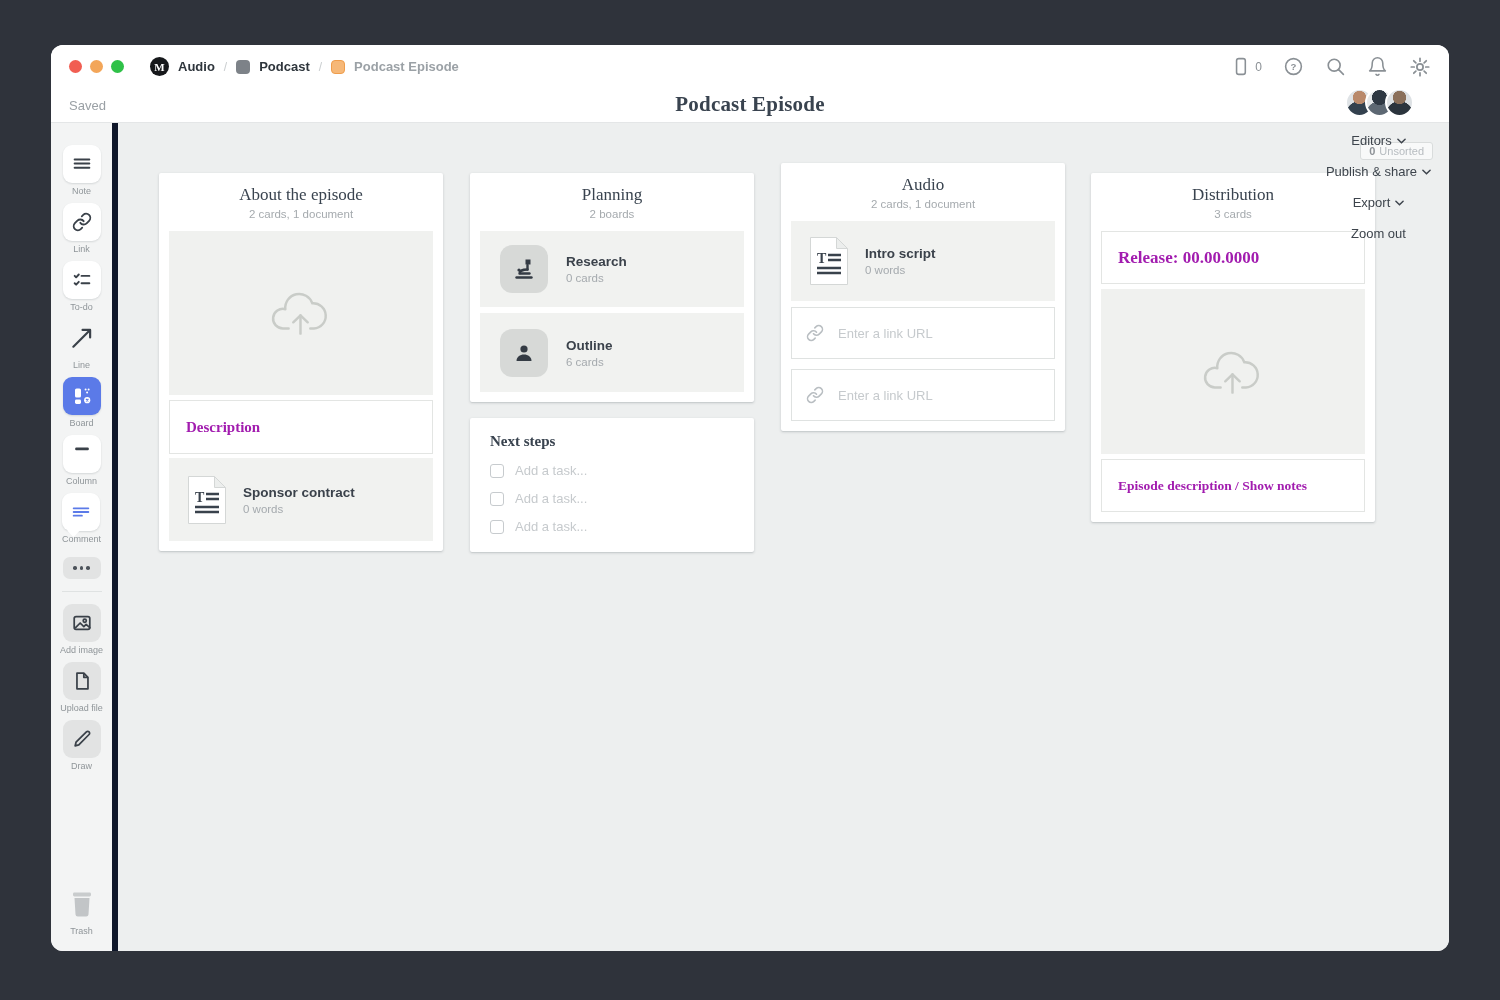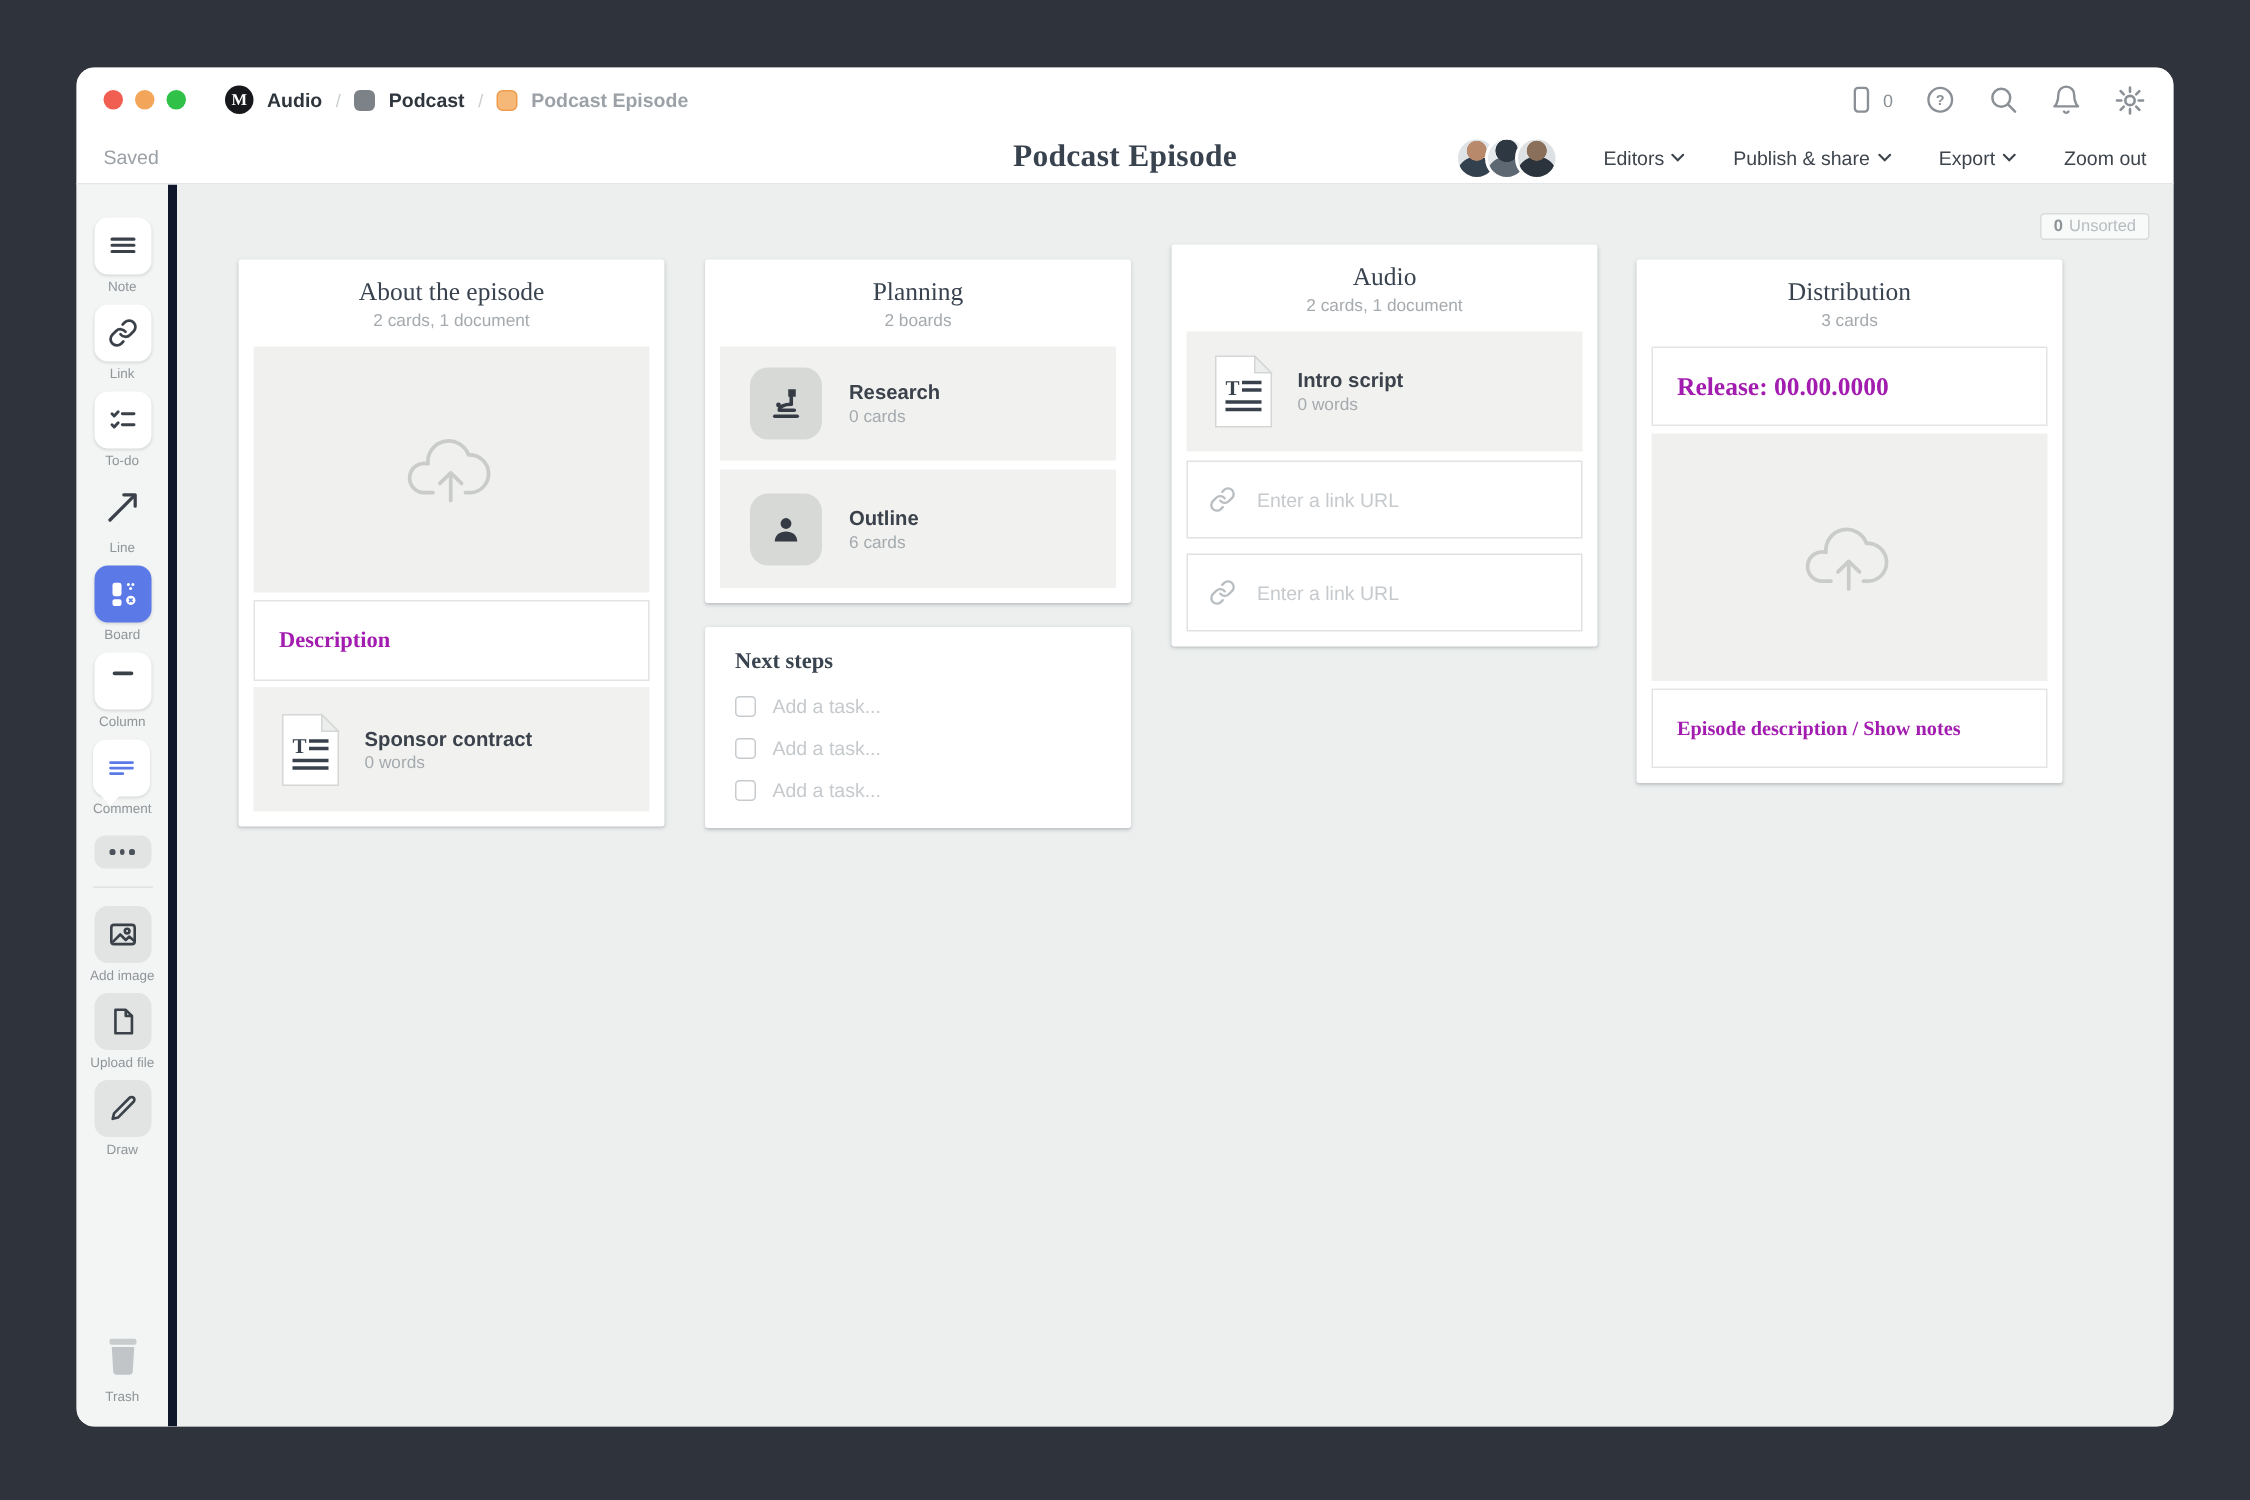--- a/index.html
+++ b/index.html
@@ -32,21 +32,21 @@
   .crumb-sq.gray{background:#7d8288;}
   .crumb-sq.orange{background:#f6b878;border:1.5px solid #ef9d4c;box-sizing:border-box;}
   .header-icons{margin-left:auto;display:flex;align-items:center;gap:21px;}
   .hicon{display:flex;align-items:center;gap:4px;color:#8a9095;cursor:pointer;}
   .hicon svg{display:block;}
   .device-count{font-size:12px;color:#8a9095;}
   .header-bottom{height:34px;position:relative;}
   .saved{position:absolute;left:18px;top:50%;transform:translateY(-50%);font-size:13px;color:#9aa0a5;}
   .board-title{position:absolute;left:50%;top:46%;transform:translate(-50%,-50%);
     font-family:"Liberation Serif","DejaVu Serif",serif;font-weight:700;font-size:21px;color:#39434f;letter-spacing:.2px;}
-  .actions{position:absolute;right:18px;top:0;height:100%;display:flex;align-items:center;gap:32px;}
+  .actions{position:absolute;right:18px;top:0;height:100%;display:flex;align-items:center;gap:16px;flex-direction:column;}
   .action{display:flex;align-items:center;gap:5px;font-size:13px;color:#3d444c;cursor:pointer;}
   .chev{width:9px;height:6px;display:inline-block;}
   .avatars{display:flex;margin-right:-2px;}
   .avatar{width:25px;height:25px;border-radius:50%;border:2px solid #fff;box-sizing:content-box;}
   .avatar+.avatar{margin-left:-9px;}
   .av1{background:radial-gradient(circle at 50% 30%,#b9896b 30%,transparent 32%),radial-gradient(circle at 50% 100%,#33414e 48%,transparent 50%),#dfe3e6;}
   .av2{background:radial-gradient(circle at 50% 30%,#2e3843 34%,transparent 36%),radial-gradient(circle at 50% 100%,#5d6873 48%,transparent 50%),#e6e9eb;}
   .av3{background:radial-gradient(circle at 50% 30%,#8a6f5a 30%,transparent 32%),radial-gradient(circle at 50% 100%,#2b343d 48%,transparent 50%),#dde1e4;}
   
   .sidebar{position:absolute;left:0;top:77px;bottom:0;width:67px;background:#f3f4f4;border-right:6px solid #0f172a;

